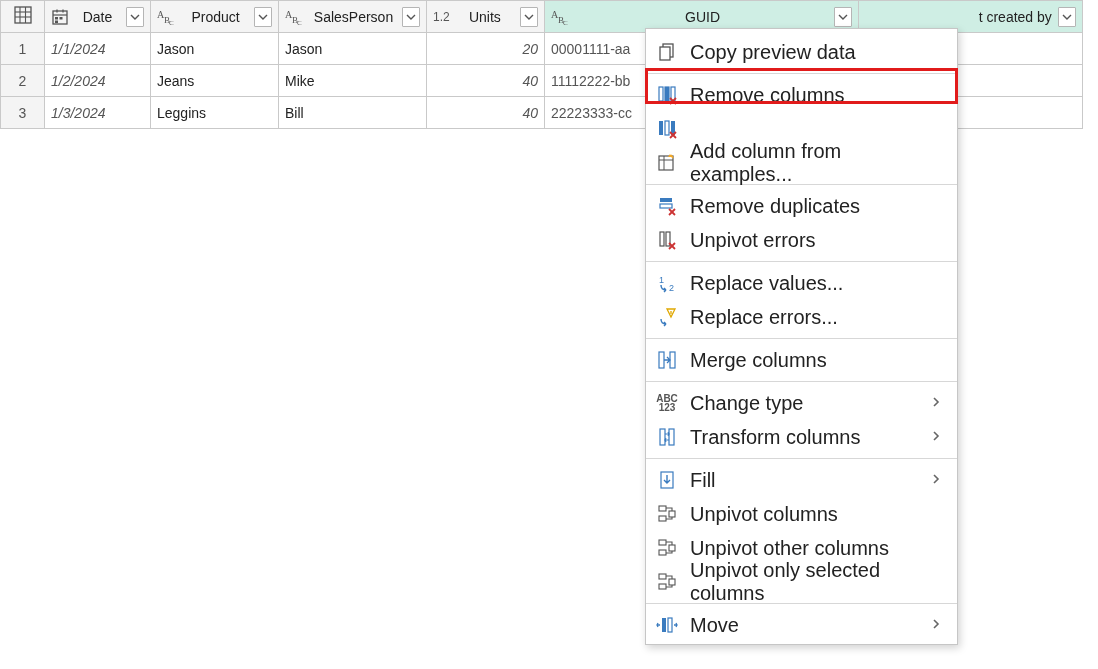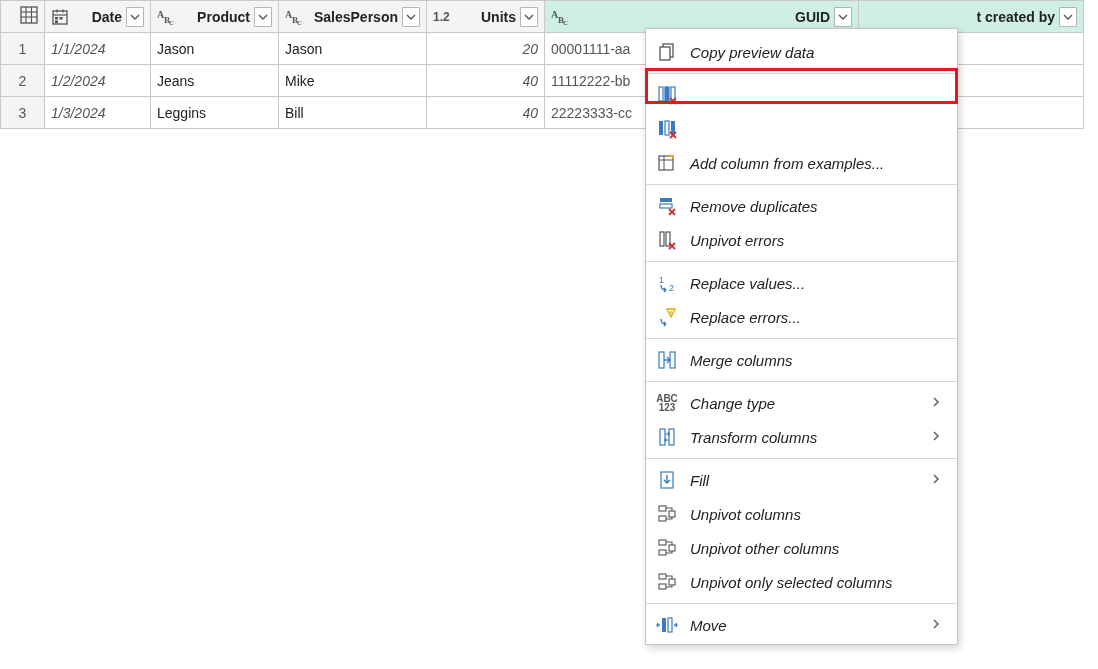--- a/index.html
+++ b/index.html
@@ -20,22 +20,22 @@
   }
   .grid th, .grid td {
     border: 1px solid #c9c9c9;
     height: 32px;
     padding: 0 6px;
     overflow: hidden;
     white-space: nowrap;
   }
   .grid th {
     background: #f4f4f4;
-    font-weight: bold;
-    text-align: right;
+    font-weight: normal;
+    text-align: center;
     position: relative;
   }
   .grid th.selected {
     background: #cfeee4;
   }
   .corner-cell {
     width: 44px;
     background: #f4f4f4;
     text-align: center;
   }
@@ -99,21 +99,21 @@
     color: #222;
     cursor: default;
   }
   .menu-icon {
     flex: 0 0 22px;
     width: 22px; height: 22px;
     display:inline-flex;
     align-items:center;
     justify-content:center;
   }
-  .menu-label { flex: 1 1 auto; font-size: 15px; font-style: italic; }
+  .menu-label { flex: 1 1 auto; font-size: 20px; }
   .submenu-arrow {
     flex: 0 0 14px;
     color: #666;
   }
   .menu-sep {
     height: 1px;
     background: #d7d7d7;
     margin: 4px 0;
   }
   .highlight-box {
@@ -297,20 +297,21 @@
   <div class="menu-item">
     <span class="menu-icon">
       <svg width="20" height="20" viewBox="0 0 20 20">
           <rect x="2" y="2" width="4" height="14" fill="none" stroke="#3a7bbf" stroke-width="1.2"></rect>
           <rect x="8" y="2" width="4" height="14" fill="#3a7bbf" stroke="#3a7bbf" stroke-width="1.2"></rect>
           <rect x="14" y="2" width="4" height="14" fill="none" stroke="#3a7bbf" stroke-width="1.2"></rect>
           <line x1="13" y1="13" x2="19" y2="19" stroke="#c33" stroke-width="1.8"></line>
           <line x1="19" y1="13" x2="13" y2="19" stroke="#c33" stroke-width="1.8"></line>
         </svg>
     </span>
+    <span class="menu-label">Remove columns</span>
   </div>
   <div class="menu-item">
     <span class="menu-icon">
       <svg width="20" height="20" viewBox="0 0 20 20">
           <rect x="2" y="2" width="4" height="14" fill="#3a7bbf"></rect>
           <rect x="8" y="2" width="4" height="14" fill="none" stroke="#3a7bbf" stroke-width="1.2"></rect>
           <rect x="14" y="2" width="4" height="14" fill="#3a7bbf"></rect>
           <line x1="13" y1="13" x2="19" y2="19" stroke="#c33" stroke-width="1.8"></line>
           <line x1="19" y1="13" x2="13" y2="19" stroke="#c33" stroke-width="1.8"></line>
         </svg>

